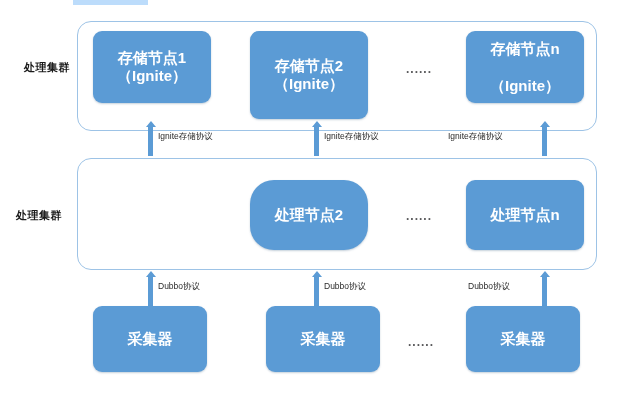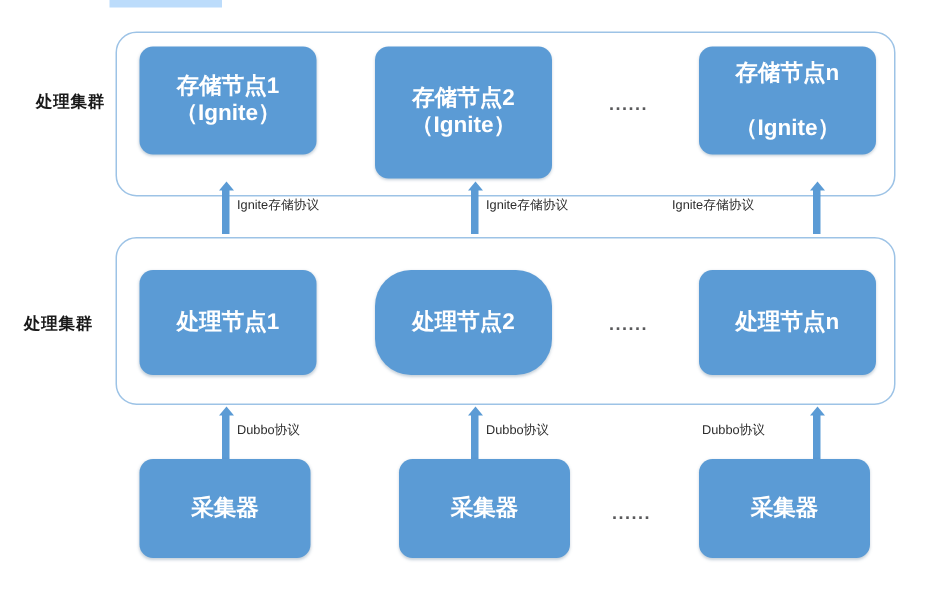--- a/index.html
+++ b/index.html
@@ -139,23 +139,20 @@
   <div class="arrow" style="left:314px; top:126px; height:30px;"></div>
   <div class="arrow-label" style="left:324px; top:131px;">Ignite存储协议</div>
 
   <div class="arrow" style="left:542px; top:126px; height:30px;"></div>
   <div class="arrow-label" style="left:448px; top:131px;">Ignite存储协议</div>
 
   <div class="group-box" style="left:77px; top:158px; width:520px; height:112px;"></div>
 
   <div class="tier-label" style="left:8px; top:208px; width:62px;text-align:center;">处理集群</div>
 
-  <div class="node single" style="left:93px; top:180px; width:118px; height:70px;">
-    <span class="l1">处理节点1</span>
-  </div>
 
   <div class="node single" style="left:250px; top:180px; width:118px; height:70px;border-radius:24px;">
     <span class="l1">处理节点2</span>
   </div>
 
   <div class="ellipsis" style="left:406px; top:209px;">......</div>
 
   <div class="node single" style="left:466px; top:180px; width:118px; height:70px;text-align:right;">
     <span class="l1">处理节点n</span>
   </div>

